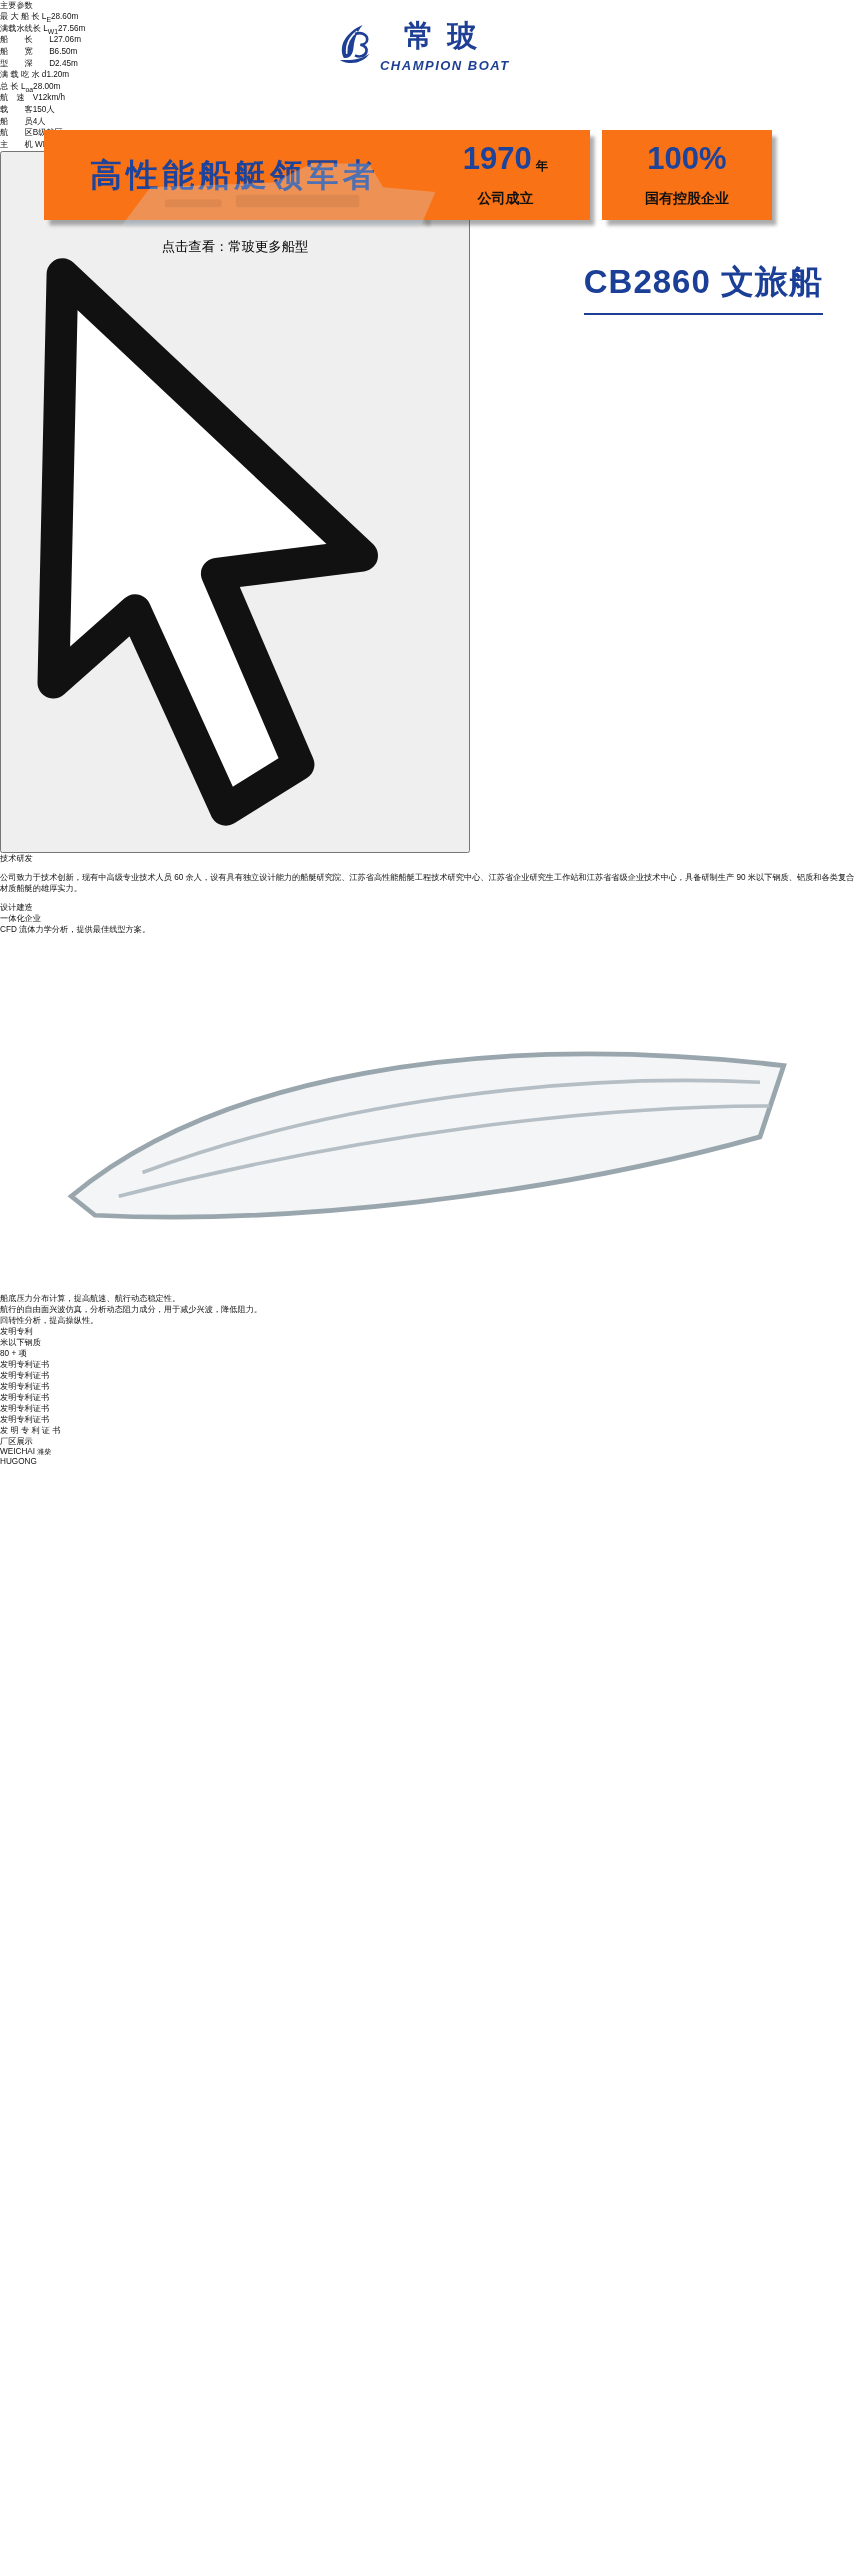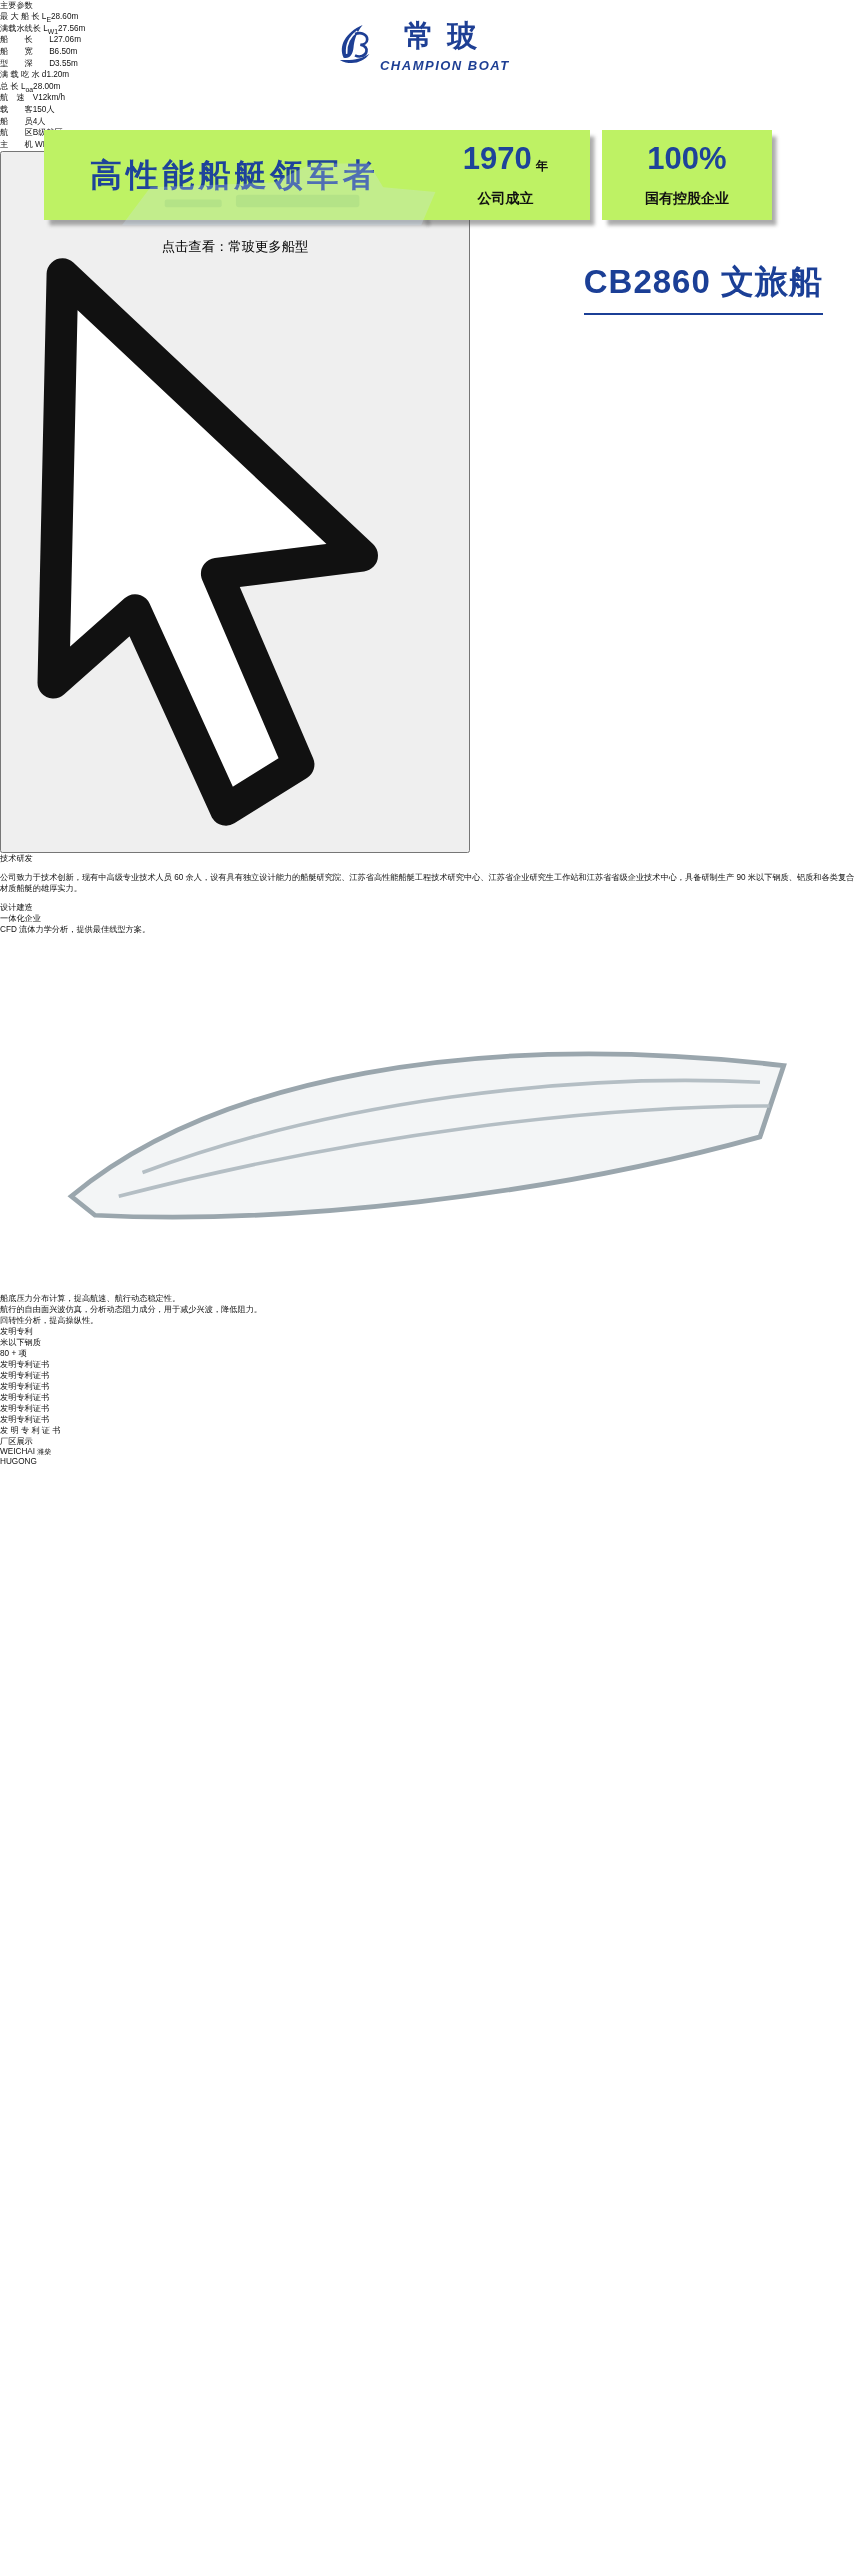--- a/index.html
+++ b/index.html
@@ -7,21 +7,21 @@
   .page{position:relative;width:855px;height:2600px;background:#fff;overflow:hidden;}
 
   
   .logo{position:absolute;top:18.5px;left:50%;transform:translateX(-53%);display:flex;align-items:center;gap:7.2px;}
   .logo-mark{width:38px;height:49px;}
   .logo-texts{display:flex;flex-direction:column;align-items:center;}
   .logo-cn{font-size:30px;font-weight:bold;color:#1e3f94;letter-spacing:13.4px;line-height:33px;margin-left:5px;}
   .logo-en{font-size:13px;font-weight:bold;font-style:italic;color:#1e3f94;letter-spacing:1.5px;margin-top:6px;}
 
   
-  .card{position:absolute;background:#bef264;box-shadow:4.6px 5.7px 3.6px rgba(70,70,70,.45);
+  .card{position:absolute;background:#f97316;box-shadow:4.6px 5.7px 3.6px rgba(70,70,70,.45);
         display:flex;flex-direction:column;align-items:center;justify-content:center;}
   .card-slogan{left:44px;top:130px;width:381px;height:90px;}
   .card-slogan .big-blue{font-size:32px;letter-spacing:4.1px;}
   .card-1970{left:421px;top:130px;width:169px;height:90px;}
   .card-100{left:602px;top:130px;width:170px;height:90px;}
   .big-blue{color:#1e439a;font-weight:bold;font-size:31px;line-height:33px;}
   .unit-sub{font-size:12.4px;color:#111;font-weight:bold;margin-left:4.1px;}
   .card-label{font-size:14px;color:#111;margin-top:15px;font-weight:bold;}
   .baseline-row{display:flex;align-items:flex-end;}
 
@@ -306,21 +306,21 @@
     </svg>
   </div>
 
   
   <div class="specs-title">主要参数</div>
 
   <div class="spec-row col-l r1"><span><span>最 大 船 长 L</span><sub>E</sub></span><span>28.60m</span></div>
   <div class="spec-row col-l r2"><span><span>满载水线长 L</span><sub>W1</sub></span><span>27.56m</span></div>
   <div class="spec-row col-l r3"><span><span>船　　长　　L</span><sub></sub></span><span>27.06m</span></div>
   <div class="spec-row col-l r4"><span><span>船　　宽　　B</span><sub></sub></span><span>6.50m</span></div>
-  <div class="spec-row col-l r5"><span><span>型　　深　　D</span><sub></sub></span><span>3.55m</span></div>
+  <div class="spec-row col-l r5"><span><span>型　　深　　D</span><sub></sub></span><span>2.45m</span></div>
   <div class="spec-row col-l r6"><span><span>满 载 吃 水 d</span><sub></sub></span><span>1.20m</span></div>
 
   <div class="spec-row col-r r1"><span><span>总 长 L</span><sub>oa</sub></span><span>28.00m</span></div>
   <div class="spec-row col-r r2"><span><span>航　速　V</span><sub></sub></span><span>12km/h</span></div>
   <div class="spec-row col-r r3"><span><span>载　　客</span><sub></sub></span><span>150人</span></div>
   <div class="spec-row col-r r4"><span><span>船　　员</span><sub></sub></span><span>4人</span></div>
   <div class="spec-row col-r r5"><span><span>航　　区</span><sub></sub></span><span>B级航区</span></div>
   <div class="spec-row col-r r6">
     <span><span>主　　机</span><sub></sub></span>
     <span class="spec-value-stack">

